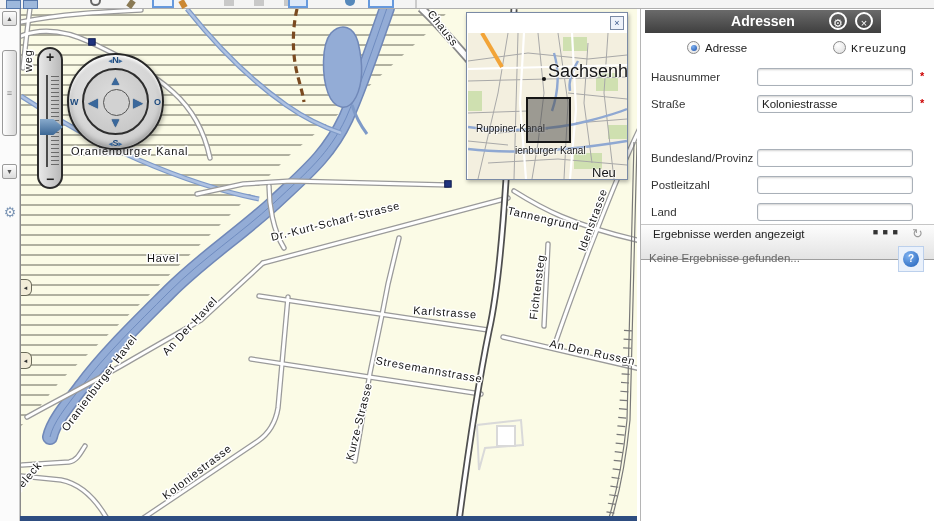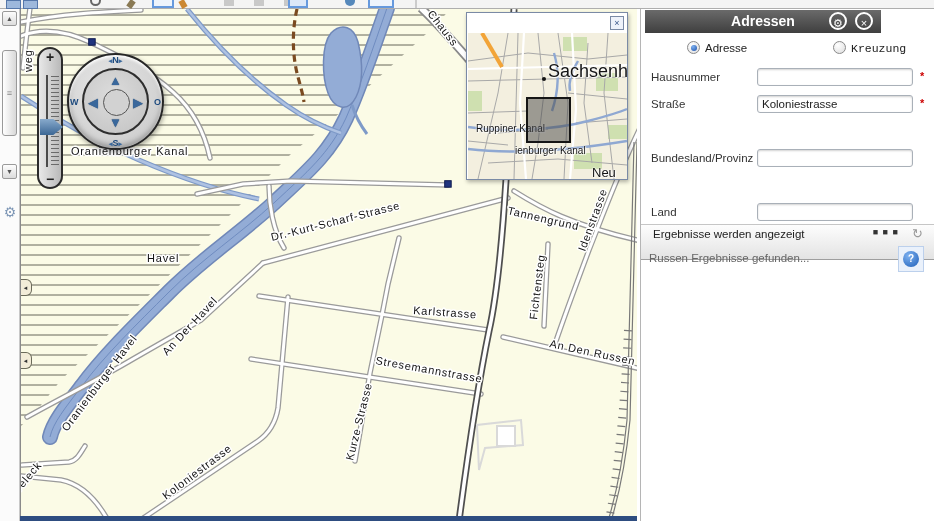--- a/index.html
+++ b/index.html
@@ -350,28 +350,32 @@
   </div>
   <div class="field-row" style="top:95px;">
     <span class="field-label">Straße</span>
     <input class="field-input" value="Koloniestrasse" style="">
     <span class="req">*</span>
   </div>
   <div class="field-row" style="top:149px;">
     <span class="field-label">Bundesland/Provinz</span>
     <input class="field-input" value="" style="">
   </div>
+  <div class="field-row" style="top:176px;">
+    <span class="field-label">Postleitzahl</span>
+    <input class="field-input" value="" style="">
+  </div>
   <div class="field-row" style="top:203px;text-decoration:underline;">
     <span class="field-label">Land</span>
     <input class="field-input" value="" style="">
   </div>
 
   <div class="results-bar">
     <span class="results-text">Ergebnisse werden angezeigt</span>
     <span class="dots-btn">■ ■ ■</span>
     <span class="refresh-btn">↻</span>
   </div>
 
-  <div class="no-results">Russen Ergebnisse gefunden...</div>
+  <div class="no-results">Keine Ergebnisse gefunden...</div>
   <div class="help-btn">
     <span class="help-circle">?</span>
   </div>
 </div>
 
 </body></html>

